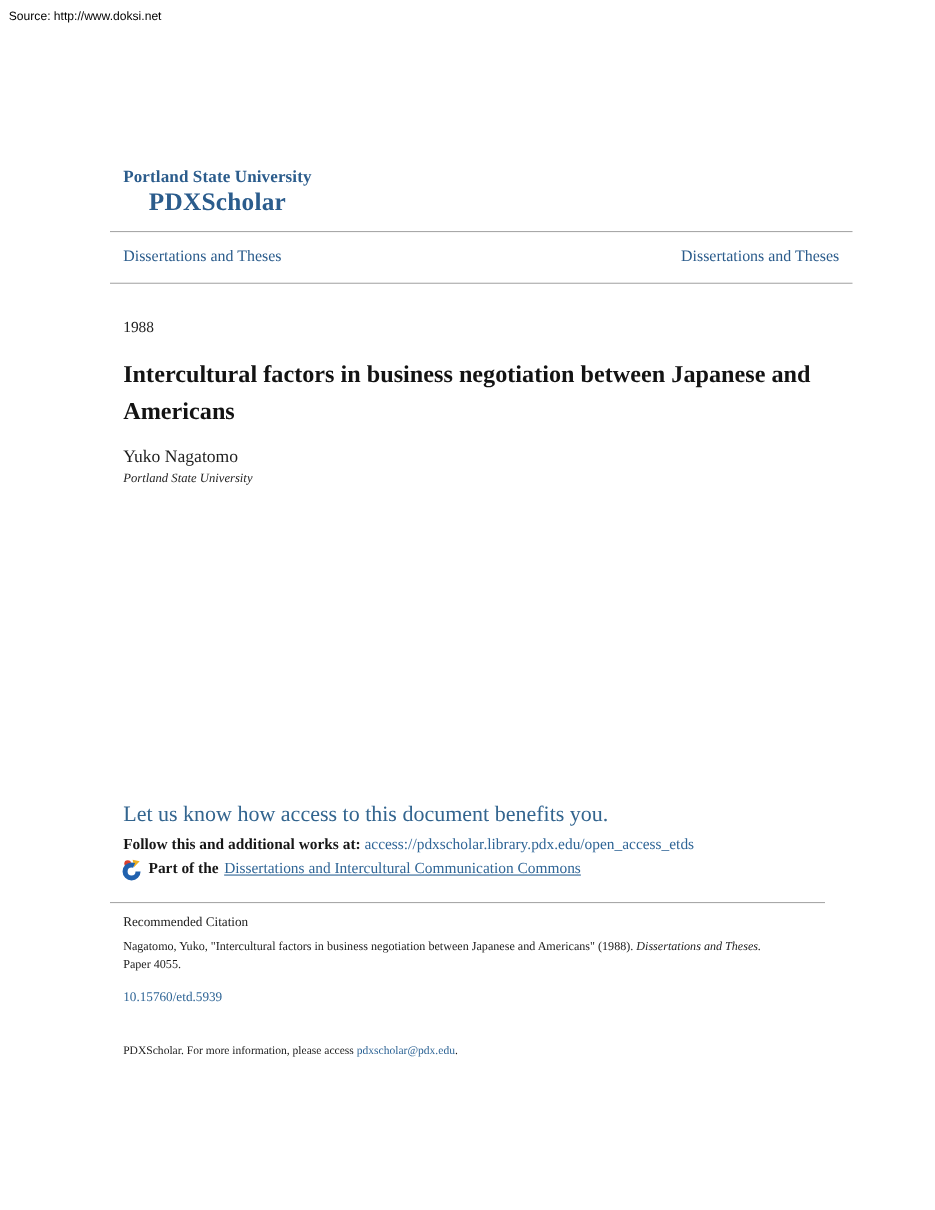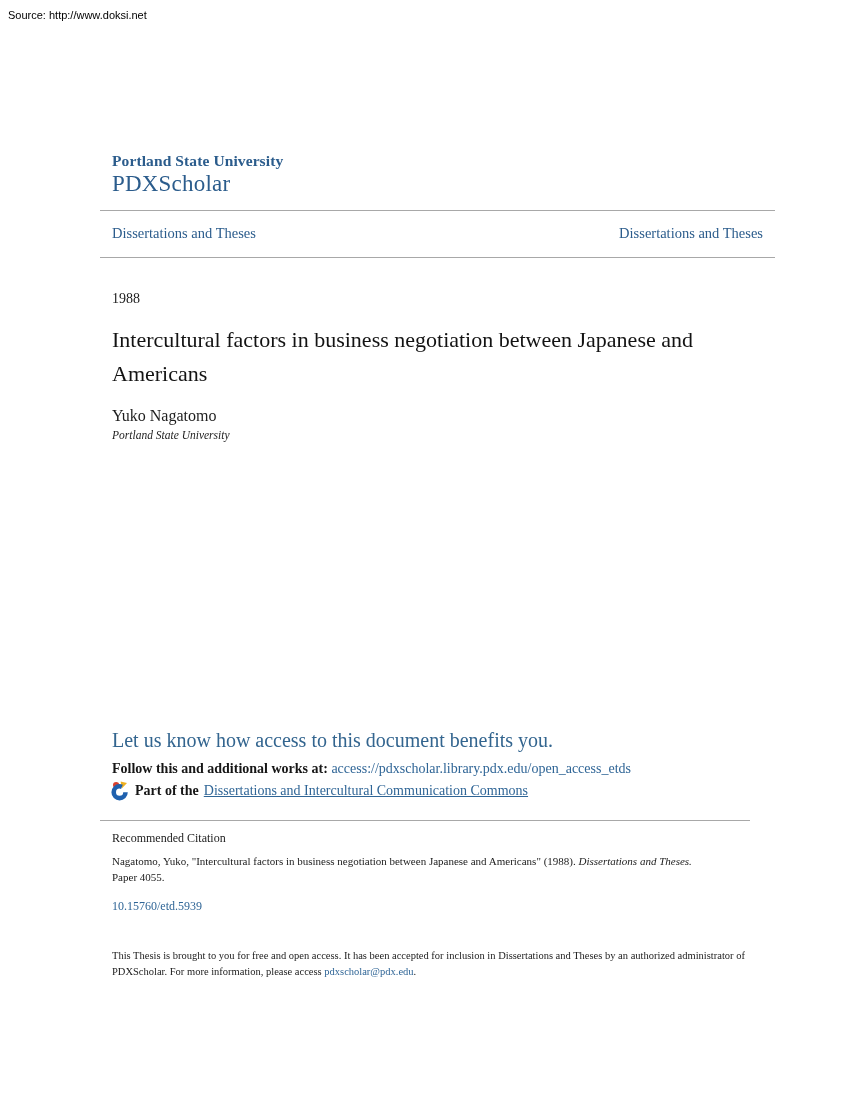--- a/index.html
+++ b/index.html
@@ -19,41 +19,41 @@
     font-family:"Liberation Sans","DejaVu Sans",sans-serif;
     font-size:11px; color:#000;
   }
 
   .masthead { left:112px; top:152px; }
   .masthead .university {
     font-size:15.5px; font-weight:700; color:var(--brand-blue);
     letter-spacing:0.1px;
   }
   .masthead .brand {
-    font-size:23px; font-weight:400; color:var(--brand-blue);
-    margin-top:1px; letter-spacing:0.2px;
+    font-size:23px; font-weight:700; color:var(--brand-blue);
+    margin-top:1px; letter-spacing:0.2px;text-align:center;
   }
 
   .rule { border-top:1px solid var(--rule-gray); height:0; }
   .rule-1 { left:100px; top:210px; width:675px; }
   .rule-2 { left:100px; top:257px; width:675px; }
   .rule-3 { left:100px; top:820px; width:650px; }
 
   .series-nav {
     left:112px; top:225px; width:651px;
     display:flex; justify-content:space-between;
     font-size:14.5px; color:var(--brand-blue);gap:21px;
   }
   .series-nav span { cursor:pointer; }
 
   .year { left:112px; top:291px; font-size:14px; color:#202020; }
 
   .title {
     left:112px; top:323px; width:680px;
-    font-size:22px; line-height:34px; font-weight:400; color:#131313;
+    font-size:22px; line-height:34px; font-weight:700; color:#131313;
   }
 
   .author-block { left:112px; top:407px; }
   .author-name { font-size:16px; color:#1d1d1d; }
   .author-affil { font-size:11.5px; font-style:italic; margin-top:4px; color:#222; }
 
   .benefits-heading {
     left:112px; top:729px;
     font-size:20px; color:var(--heading-blue);
     cursor:pointer;
@@ -146,19 +146,18 @@
       <span>Nagatomo, Yuko, "Intercultural factors in business negotiation between Japanese and Americans" (1988).</span><span>&nbsp;</span><span class="ital">Dissertations and Theses.</span>
     </div>
     <div>Paper 4055.</div>
   </div>
 
   <div class="abs doi-line">
     <span class="link">10.15760/etd.5939</span>
   </div>
 
   <div class="abs footer-note">
-    <div>This Thesis is brought to you for free and open access. It has been accepted for inclusion in Dissertations and Theses by an authorized administrator of</div>
     <div>
       <span>PDXScholar. For more information, please access </span><span class="link">pdxscholar@pdx.edu</span><span>.</span>
     </div>
   </div>
 
 </div>
 
 </body></html>

